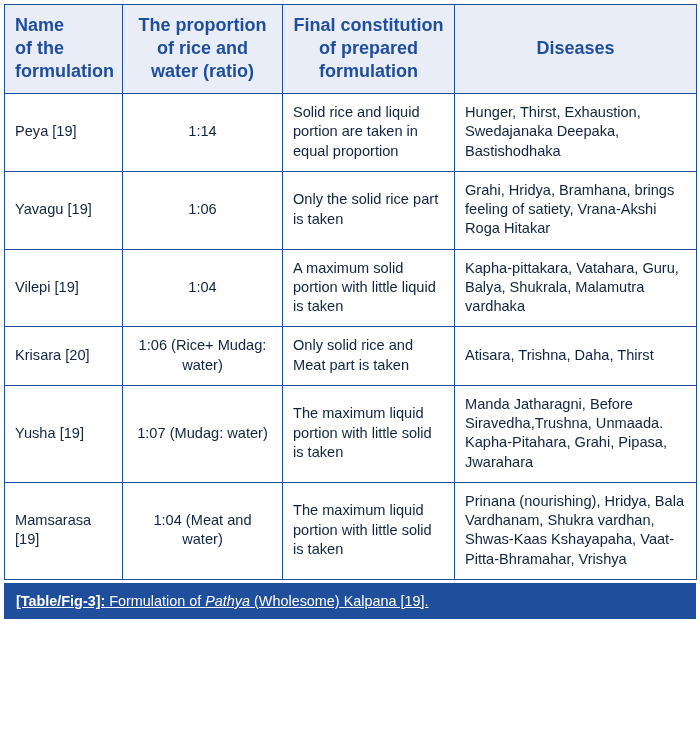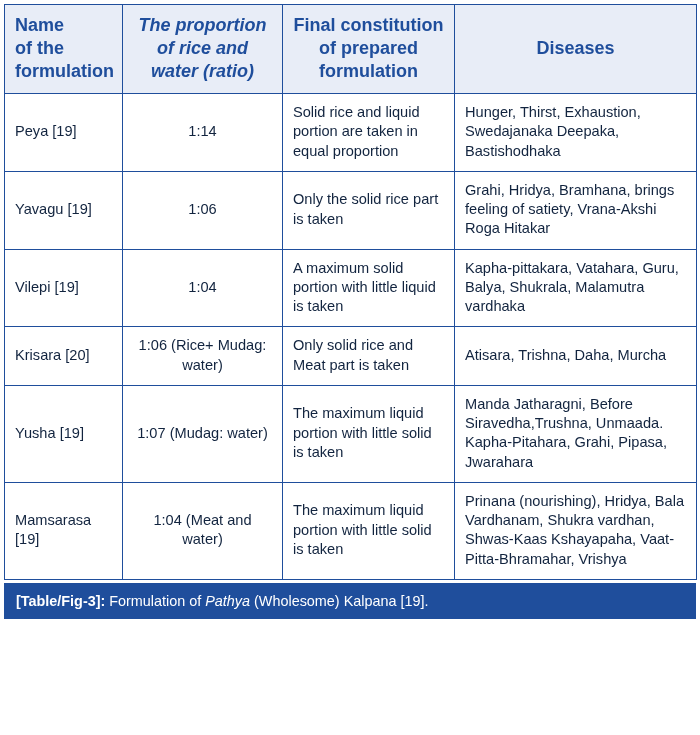--- a/index.html
+++ b/index.html
@@ -69,39 +69,40 @@
     line-height: 1.25;
   }
   .caption-bar .label {
     font-weight: bold;
   }
   .caption-bar .italic {
     font-style: italic;
   }
   .cap-line {
     white-space: nowrap;
+    text-decoration: underline;
   }
 </style>
 </head>
 <body>
 
 <div class="table-wrap">
   <table class="data-table">
     <colgroup>
       <col class="c0">
         <col class="c1">
         <col class="c2">
         <col class="c3">
     </colgroup>
     <thead>
       <tr>
         <th style="white-space: pre-line;">Name
 of the
 formulation</th>
-        <th class="center" style="white-space: pre-line; font-style: italic;">The proportion
+        <th class="center" style="white-space: pre-line;">The proportion
 of rice and
 water (ratio)</th>
         <th class="center" style="white-space: pre-line; margin-left: 27px;">Final constitution
 of prepared
 formulation</th>
         <th class="center">Diseases</th>
       </tr>
     </thead>
     <tbody>
       <tr>
@@ -119,21 +120,21 @@
       <tr>
         <td>Vilepi [19]</td>
         <td class="center">1:04</td>
         <td>A maximum solid portion with little liquid is taken</td>
         <td>Kapha-pittakara, Vatahara, Guru, Balya, Shukrala, Malamutra vardhaka</td>
       </tr>
       <tr>
         <td>Krisara [20]</td>
         <td class="center">1:06 (Rice+ Mudag: water)</td>
         <td>Only solid rice and Meat part is taken</td>
-        <td>Atisara, Trishna, Daha, Murcha</td>
+        <td>Atisara, Trishna, Daha, Thirst</td>
       </tr>
       <tr>
         <td>Yusha [19]</td>
         <td class="center">1:07 (Mudag: water)</td>
         <td>The maximum liquid portion with little solid is taken</td>
         <td>Manda Jatharagni, Before Siravedha,Trushna, Unmaada. Kapha-Pitahara, Grahi, Pipasa, Jwarahara</td>
       </tr>
       <tr>
         <td>Mamsarasa [19]</td>
         <td class="center">1:04 (Meat and water)</td>

